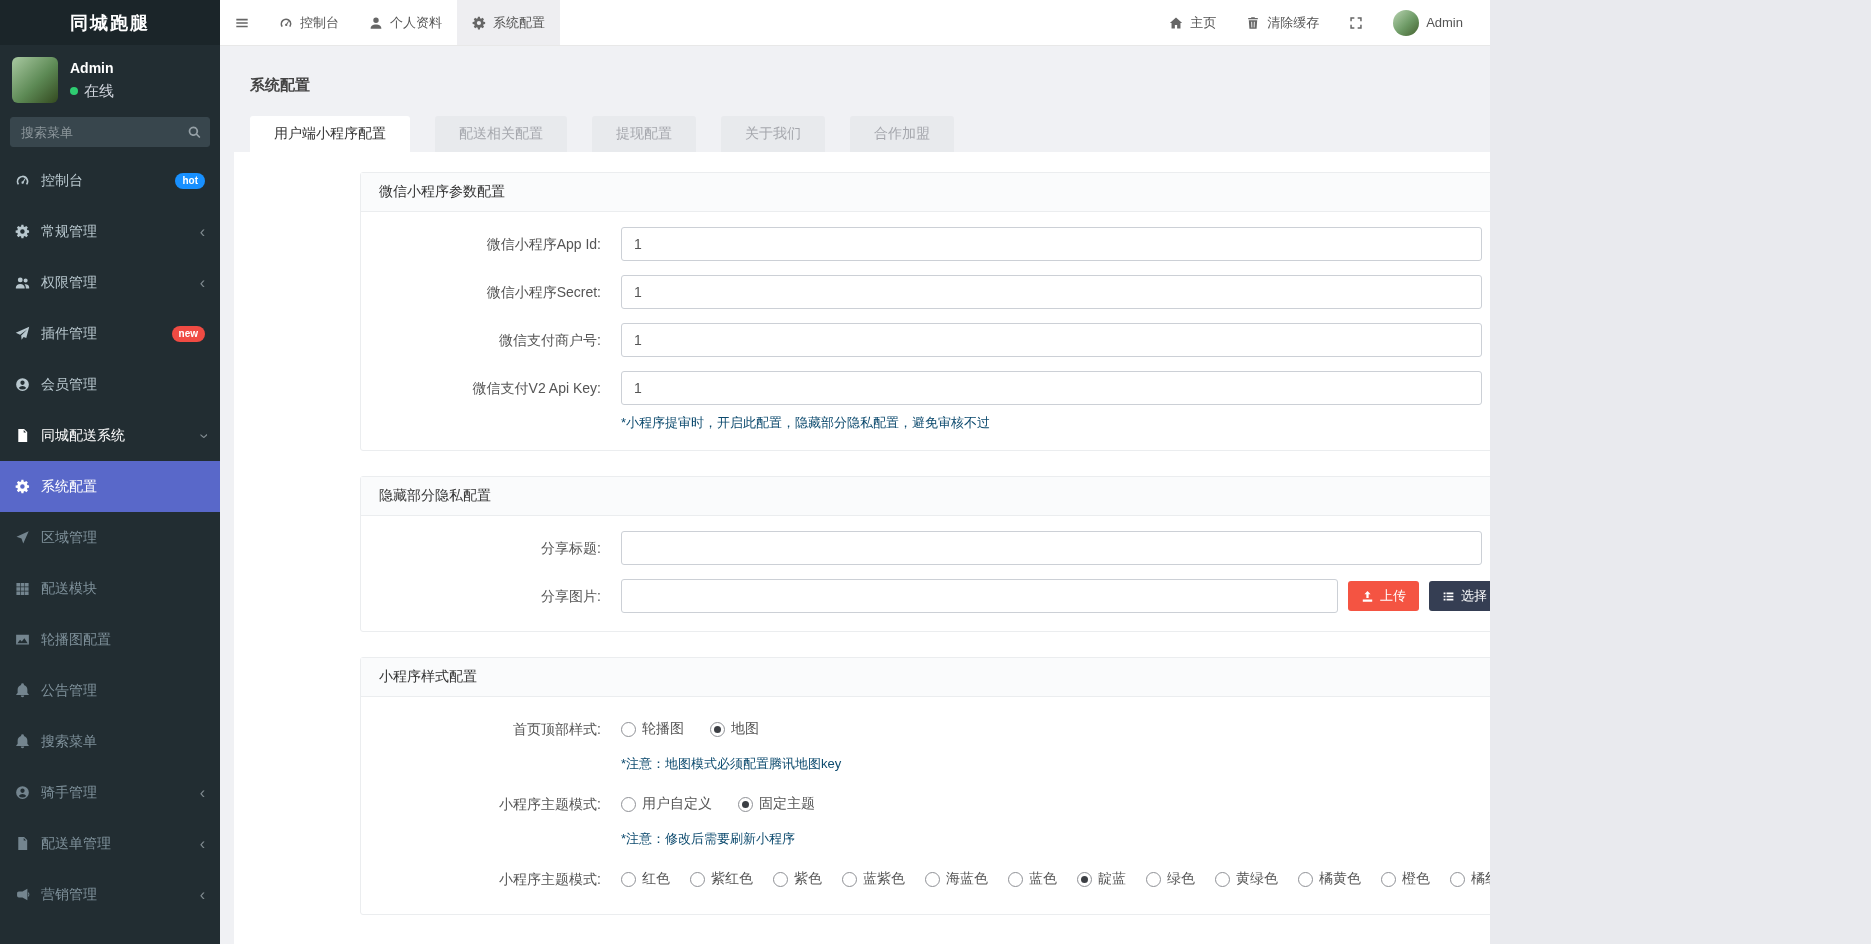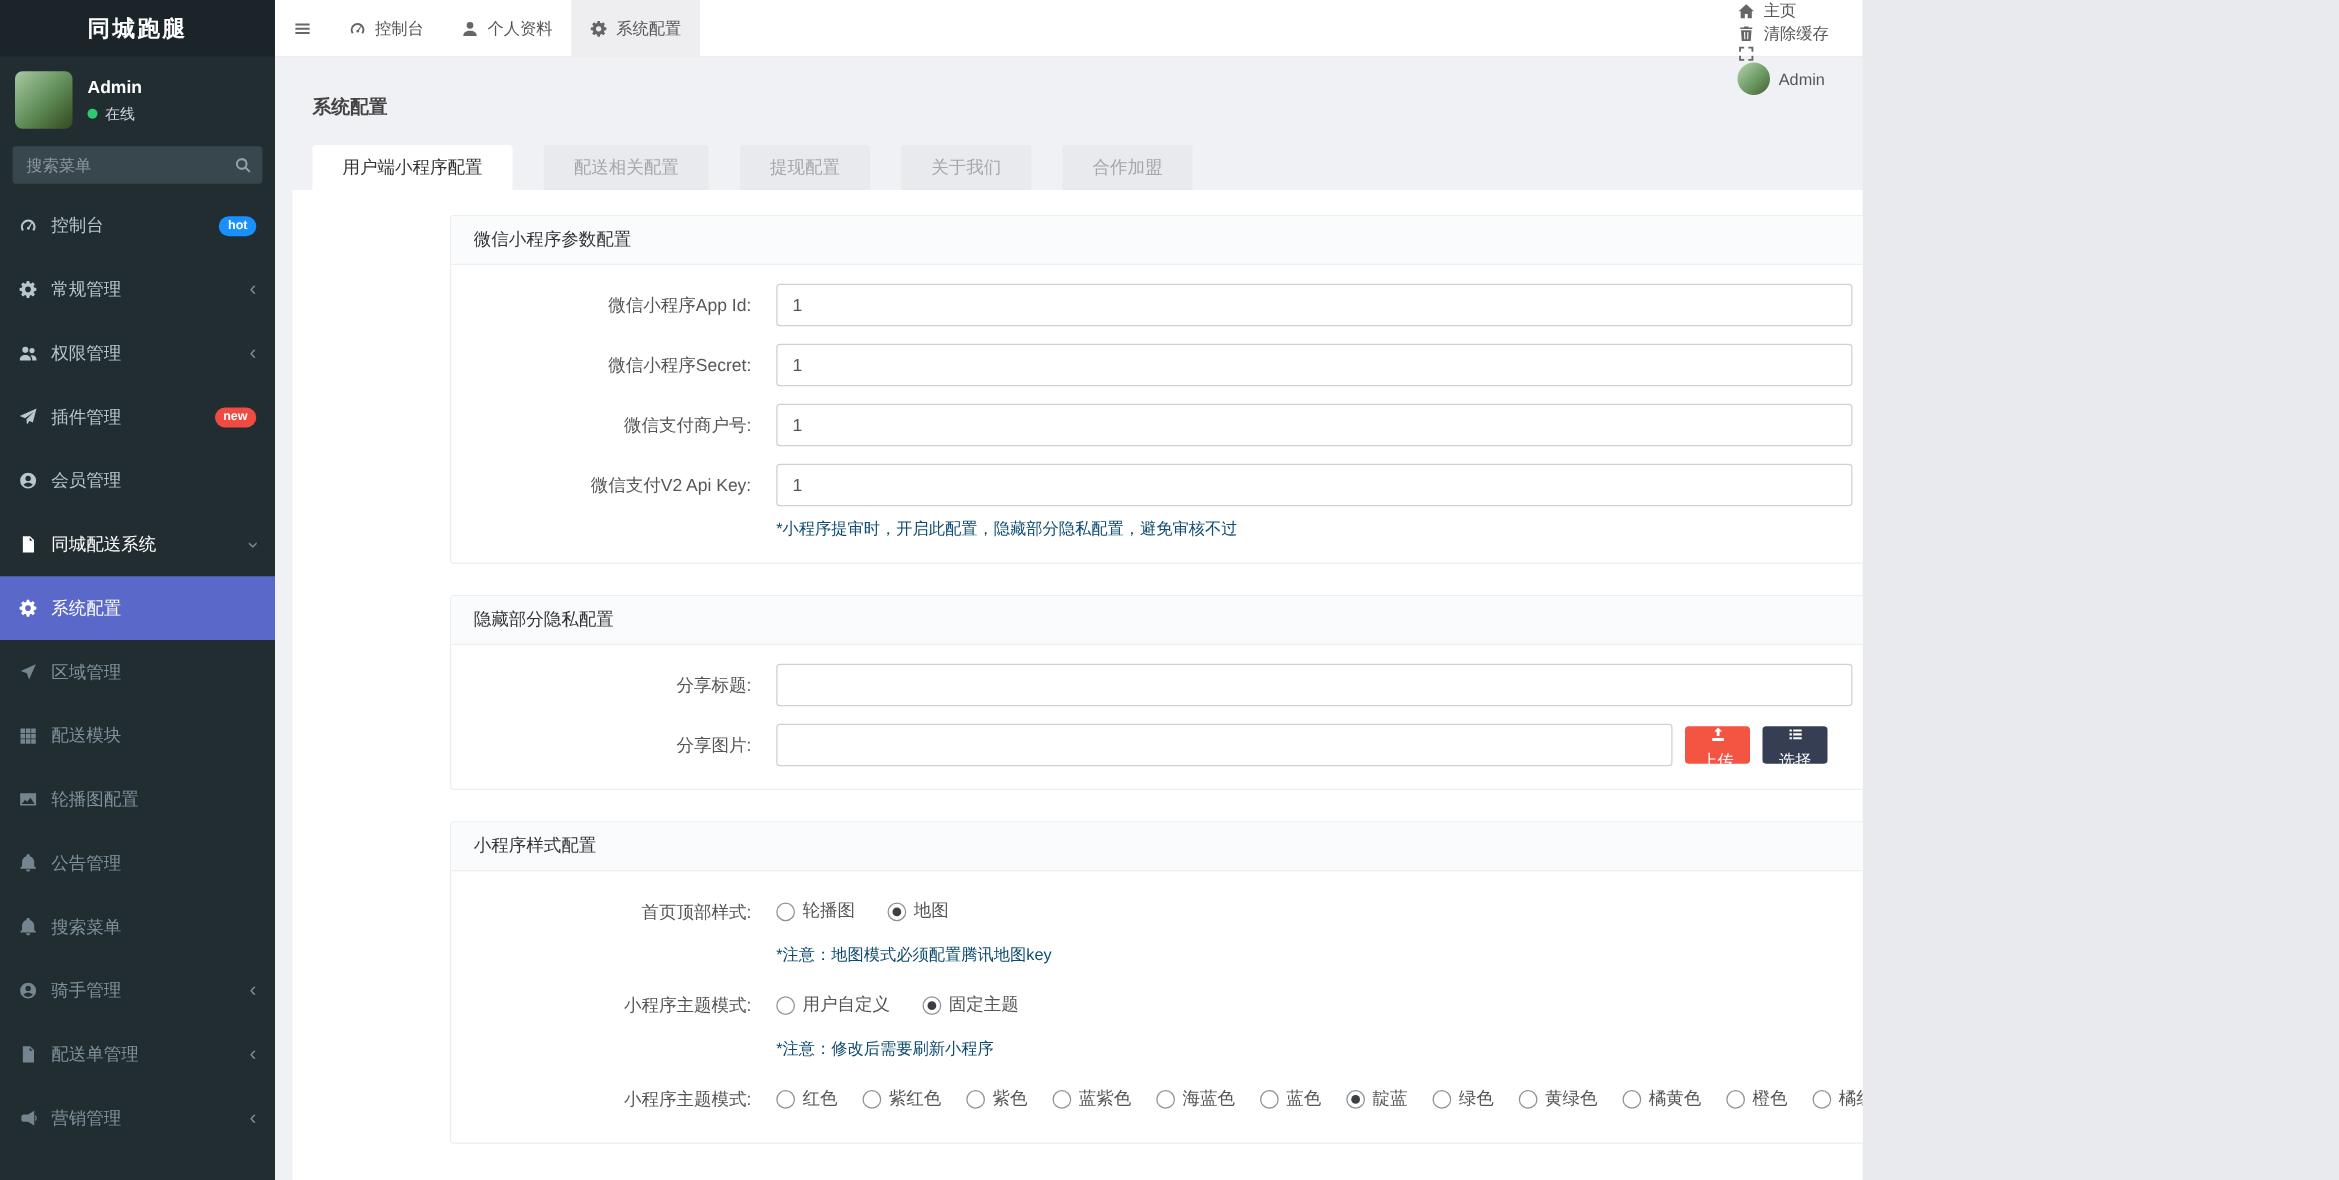--- a/index.html
+++ b/index.html
@@ -7,21 +7,21 @@
          font-family:"Liberation Sans","DejaVu Sans",sans-serif;}
   
   .sidebar{position:absolute;left:0;top:0;width:220px;height:944px;background:#222d32;z-index:5;}
   .logo{height:45px;background:#1b2529;color:#fff;display:flex;align-items:center;justify-content:center;
         font-size:18px;font-weight:bold;letter-spacing:2px;}
   .userpanel{display:flex;align-items:center;padding:12px 12px 8px;}
   .avatar{width:46px;height:46px;border-radius:6px;flex:none;
           background:linear-gradient(135deg,#a9c9a2 0%,#5d8a55 55%,#33491f 100%);}
   .uinfo{margin-left:12px;}
   .uname{color:#fff;font-weight:bold;font-size:14px;}
-  .ustatus{color:#d2d6de;font-size:12px;margin-top:6px;display:flex;align-items:center;}
+  .ustatus{color:#d2d6de;font-size:15px;margin-top:6px;display:flex;align-items:center;}
   .dot{width:8px;height:8px;border-radius:50%;background:#2ecc71;margin-right:6px;}
   .search{margin:6px 10px 4px;position:relative;}
   .search input{width:100%;box-sizing:border-box;background:#38464d;border:1px solid #38464d;border-radius:3px;
         height:30px;color:#ccc;padding:0 30px 0 10px;font-size:13px;outline:none;}
   .search input::placeholder{color:#8d979c;}
   .sicon{position:absolute;right:8px;top:8px;color:#95a0a6;}
   .menu{margin-top:8px;}
   .mitem{height:51px;display:flex;align-items:center;padding:0 15px;color:#b8c7ce;font-size:14px;cursor:pointer;}
   .mitem .ic{color:#b8c7ce;}
   .mitem.sub{color:#7f919b;}
@@ -34,21 +34,21 @@
   .badge{margin-left:auto;font-size:10px;font-weight:bold;color:#fff;border-radius:8px;padding:2px 7px;line-height:12px;}
   .chev{margin-left:auto;color:#808b90;font-size:16px;line-height:1;}
   .chev.down{transform:rotate(-90deg);}
   
   .ic{display:inline-flex;width:15px;height:15px;flex:none;}
   .ic svg{width:100%;height:100%;}
   
   .navbar{position:absolute;left:220px;top:0;right:0;height:45px;background:#fff;border-bottom:1px solid #e8e8e8;
           display:flex;align-items:stretch;z-index:4;}
   .nav-left{display:flex;}
-  .nav-right{margin-left:auto;display:flex;padding-right:12px;flex-direction:column;}
+  .nav-right{margin-left:auto;display:flex;padding-right:12px;}
   .nitem{display:flex;align-items:center;gap:7px;padding:0 15px;color:#555;font-size:13px;cursor:pointer;}
   .nitem .ic{color:#666;width:14px;height:14px;}
   .nitem.active{background:#eeeef1;}
   .avatar-sm{width:26px;height:26px;border-radius:50%;flex:none;
           background:linear-gradient(135deg,#b9d4b2 0%,#6d9a65 55%,#44602f 100%);}
   
   .page-head{position:absolute;left:250px;top:76px;font-size:15px;font-weight:bold;color:#444;}
   .tabs{position:absolute;left:250px;top:116px;display:flex;gap:25px;z-index:3;}
   .tab{height:36px;display:flex;align-items:center;padding:0 24px;font-size:14px;border-radius:3px 3px 0 0;
        cursor:pointer;background:#e8eaed;color:#a5a7ad;}
@@ -63,21 +63,21 @@
   .card-b{padding:15px 0 18px;}
   .frow{display:flex;margin-bottom:14px;}
   .frow:last-child{margin-bottom:0;}
   .flabel{width:240px;flex:none;text-align:right;color:#555;font-size:14px;line-height:34px;}
   .fcontent{flex:1;margin-left:20px;}
   .inline{display:flex;align-items:center;}
   .tinput{width:861px;height:34px;box-sizing:border-box;border:1px solid #ccd0d6;border-radius:3px;
           padding:0 12px;font-size:14px;color:#555;background:#fff;outline:none;}
   .tinput.short{width:717px;}
   .btn{height:30px;border:none;border-radius:3px;color:#fff;font-size:13px;display:inline-flex;align-items:center;
-       gap:6px;padding:0 13px;margin-left:10px;cursor:pointer;font-family:inherit;flex-direction:column;}
+       gap:6px;padding:0 13px;margin-left:10px;cursor:pointer;font-family:inherit;}
   .btn .ic{width:13px;height:13px;color:#fff;}
   .note{margin-top:9px;font-size:13px;color:#0c4a6e;}
   .radios{display:flex;align-items:center;gap:26px;min-height:34px;}
   .radios.tight{gap:20px;}
   .radio{display:flex;align-items:center;gap:6px;font-size:14px;color:#555;cursor:pointer;}
   .rc{width:15px;height:15px;box-sizing:border-box;border:1px solid #8f9196;border-radius:50%;
       position:relative;background:#fff;flex:none;}
   .radio.checked .rc:after{content:"";position:absolute;left:3px;top:3px;right:3px;bottom:3px;
       background:#3c3f44;border-radius:50%;}
 </style>

